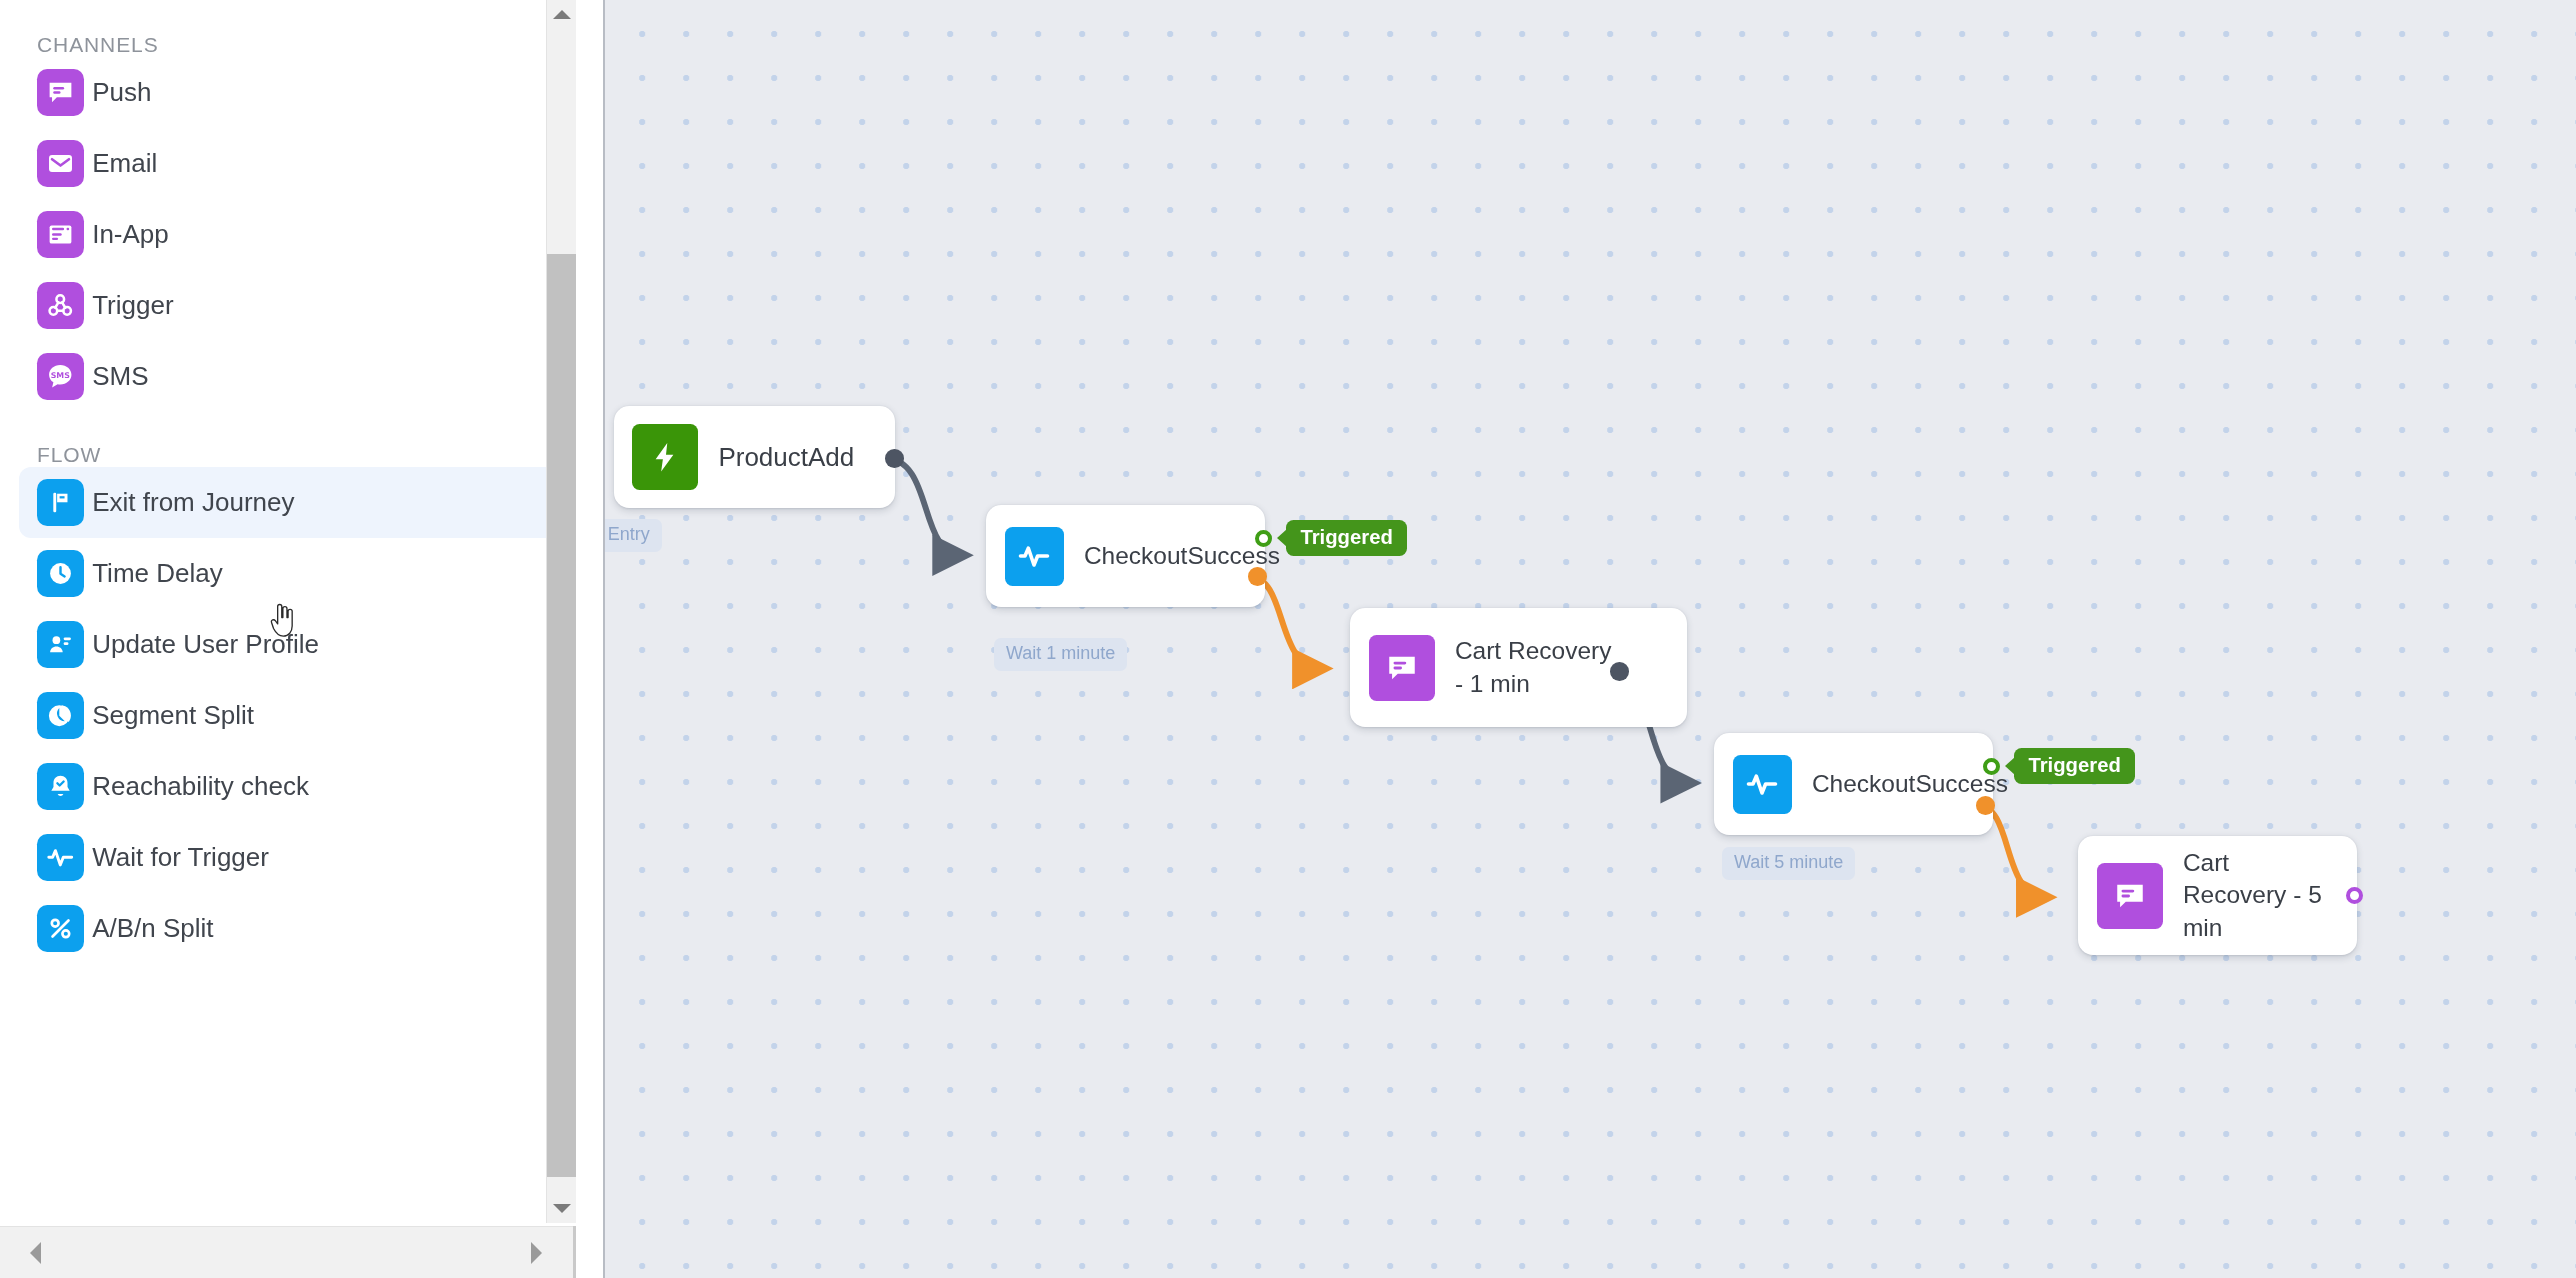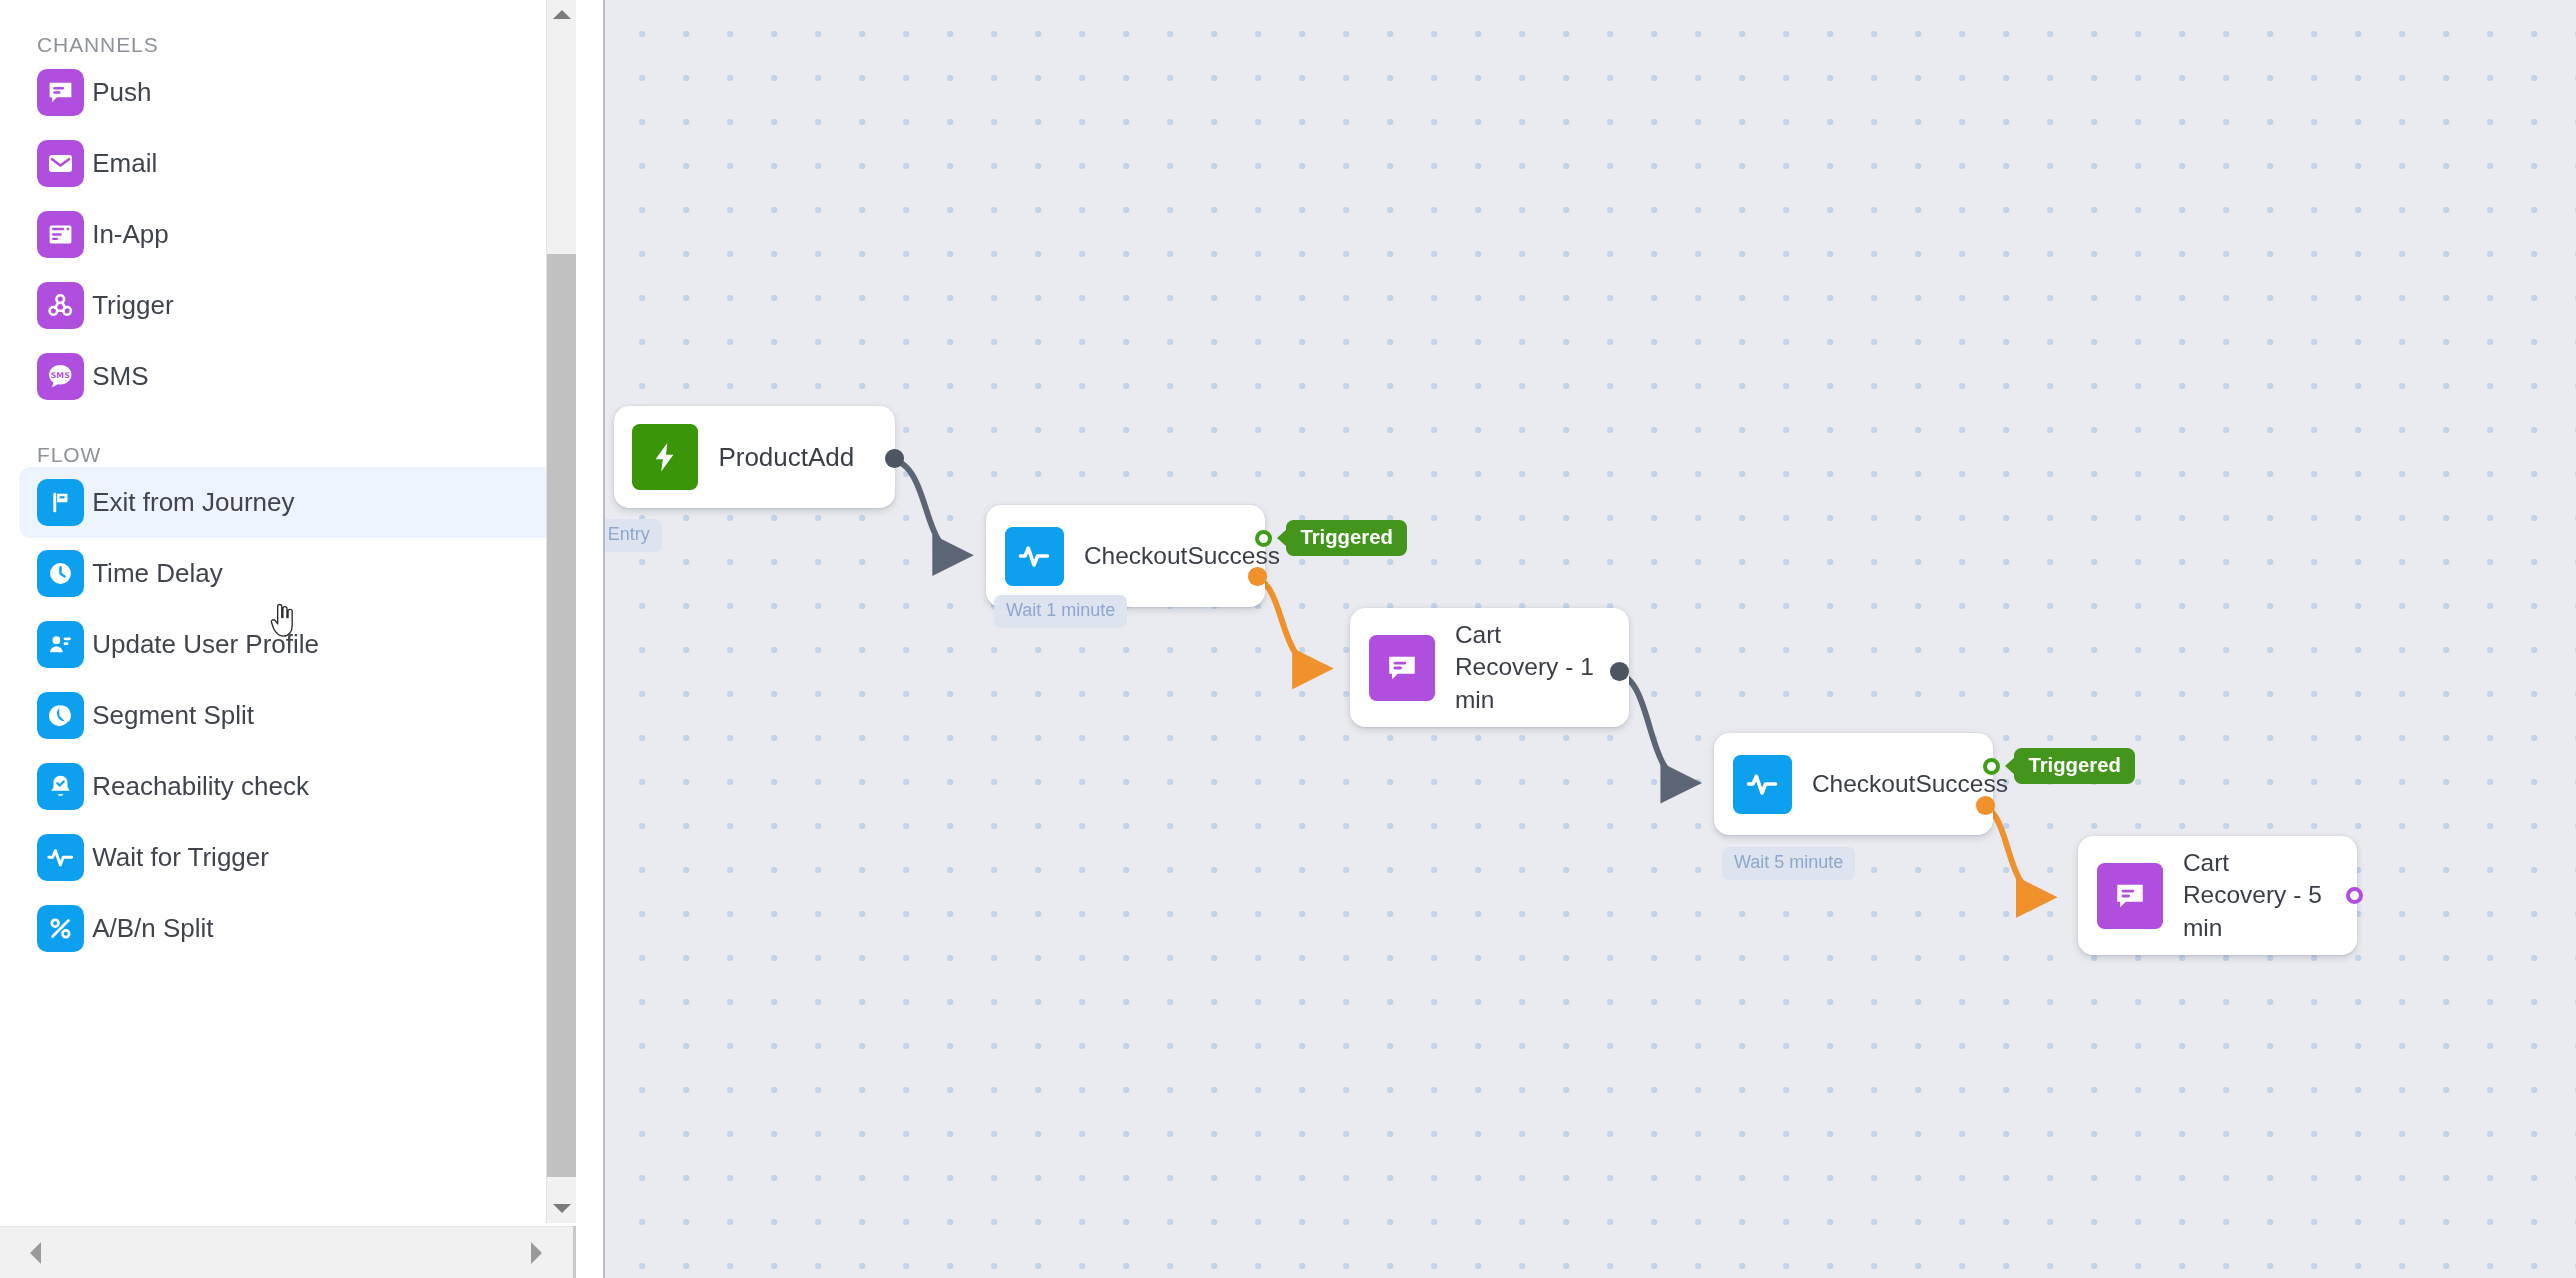--- a/index.html
+++ b/index.html
@@ -430,23 +430,23 @@
       <span class="node-icon" style="background:#0ca0ee">
         <svg width="36" height="36" viewBox="0 0 24 24" fill="none" stroke="#fff" stroke-width="2.4" stroke-linecap="round" stroke-linejoin="round">
           <path d="M3 12h3l2.2-5.2L12 18l2.4-6H21"></path>
         </svg>
       </span>
       <span class="node-label">CheckoutSuccess</span>
     </div>
     <div class="port ring-green" style="left:650px; top:530px;"></div>
     <div class="triggered-badge" style="left:681px; top:520px;">Triggered</div>
     <div class="port dot-orange" style="left:643px; top:567px;"></div>
-    <div class="wait-pill" style="left:389px; top:595px;">Wait 1 minute</div>
-
-    <div class="node" style="left:745px; top:608px; width:279px; height:119px;">
+    <div class="wait-pill" style="left:389px; top:638px;">Wait 1 minute</div>
+
+    <div class="node" style="left:745px; top:608px; width:337px; height:119px;">
       <span class="node-icon big" style="background:#b04fde">
         <svg width="34" height="34" viewBox="0 0 24 24" fill="#fff">
           <path d="M3 4h18v12H9l-4 4v-4H3z"></path>
           <rect x="6" y="7.5" width="9" height="2" rx="1" fill="#b04fde"></rect>
           <rect x="6" y="11" width="6" height="2" rx="1" fill="#b04fde"></rect>
         </svg>
       </span>
       <span class="node-label">Cart Recovery - 1 min</span>
     </div>
     <div class="port dot-dark" style="left:1005px; top:662px;"></div>

